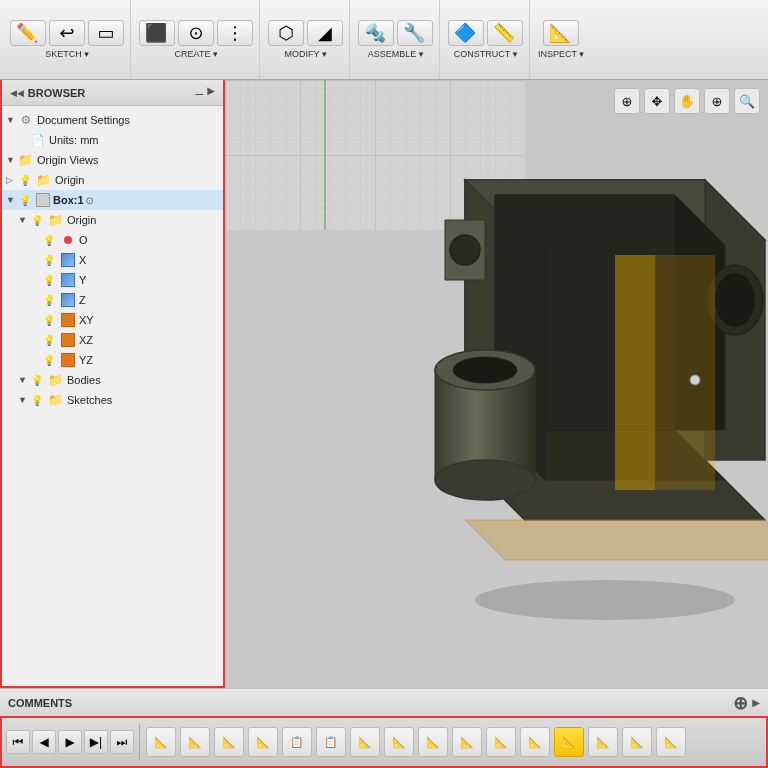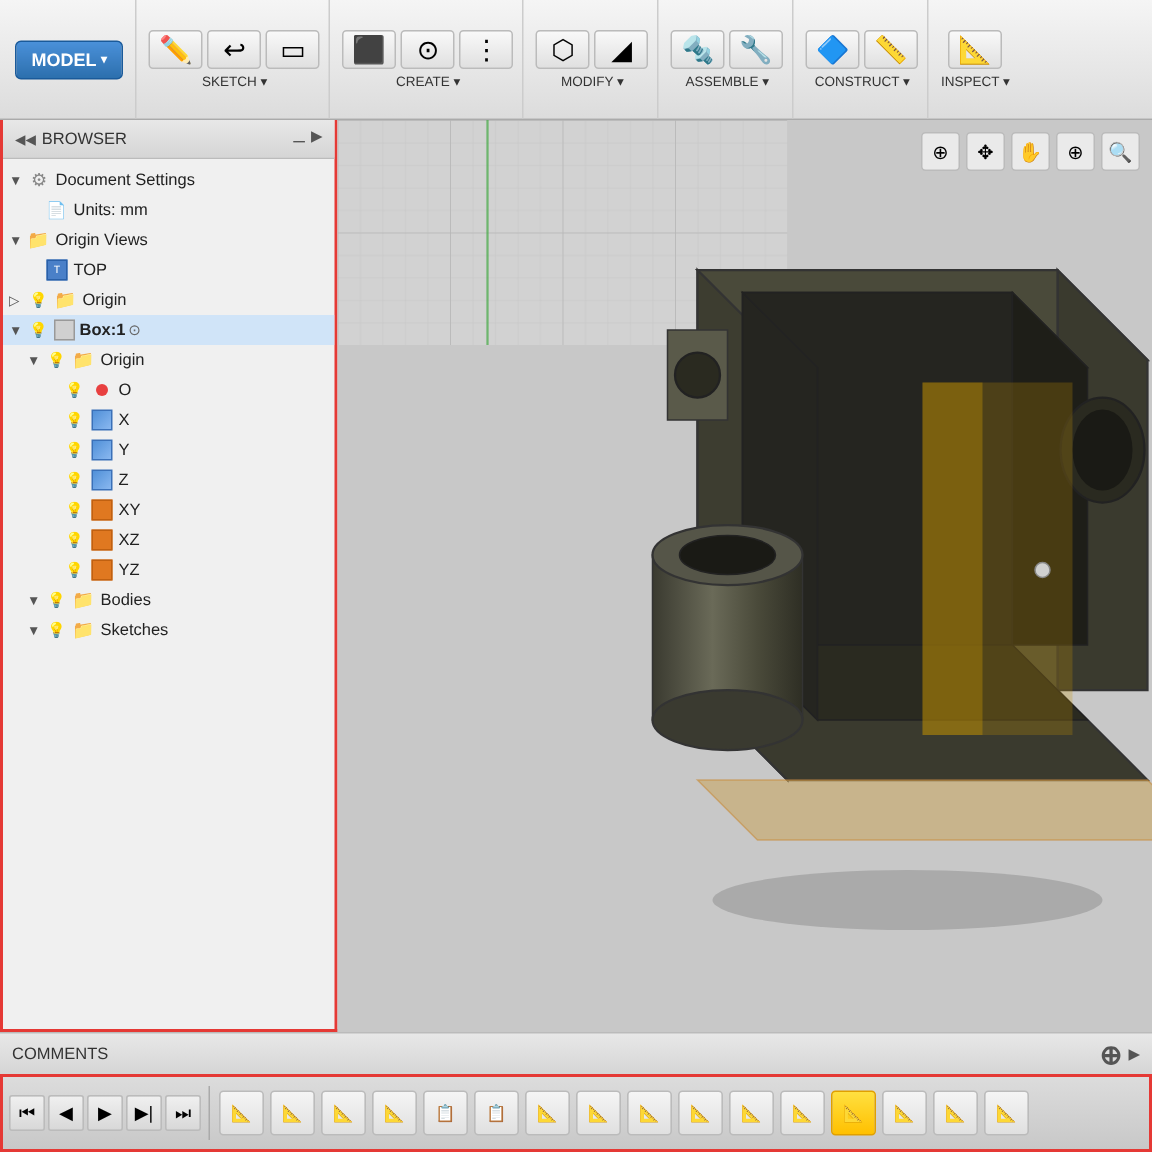--- a/index.html
+++ b/index.html
@@ -78,21 +78,21 @@
     }
     #browser-header {
       background: linear-gradient(to bottom, #e8e8e8, #d5d5d5);
       border-bottom: 1px solid #bbb;
       padding: 4px 8px;
       display: flex;
       align-items: center;
       justify-content: space-between;
       height: 26px;
     }
-    .browser-title { font-weight: normal; font-size: 11px; color: #333; }
+    .browser-title { font-weight: bold; font-size: 11px; color: #333; }
     #browser-tree {
       flex: 1;
       overflow-y: auto;
       padding: 4px 0;
     }
     .tree-item {
       display: flex;
       align-items: center;
       padding: 1px 4px;
       cursor: pointer;
@@ -215,26 +215,20 @@
       justify-content: center;
       cursor: pointer;
       font-size: 13px;
     }
   </style>
 </head>
 <body>
 
 <div id="toolbar">
 
-  <div class="toolbar-group" style="border-right:1px solid #ccc; padding-right:8px;">
-    <button class="model-btn">
-      <span>MODEL</span>
-      <span class="dropdown-arrow">▾</span>
-    </button>
-  </div>
 
   <div class="toolbar-group">
     <div class="toolbar-btn-row">
       <button class="toolbar-btn">
         <span class="toolbar-icon">✏️</span>
       </button>
       <button class="toolbar-btn">
         <span class="toolbar-icon">↩</span>
       </button>
       <button class="toolbar-btn">
@@ -336,27 +330,20 @@
       </div>
 
       <div class="tree-item">
         <span class="tree-arrow">▼</span>
         <span class="tree-icon">
             <span class="folder-icon">📁</span>
           </span>
         <span class="tree-label">Origin Views</span>
       </div>
 
-      <div class="tree-item tree-indent-1">
-        <span class="tree-arrow"></span>
-        <span class="tree-icon">
-            <span class="view-icon">T</span>
-          </span>
-        <span class="tree-label">TOP</span>
-      </div>
 
 
 
 
       <div class="tree-item">
         <span class="tree-arrow">▷</span>
         <span class="tree-icon eye-icon">💡</span>
         <span class="tree-icon">
             <span class="folder-icon">📁</span>
           </span>

